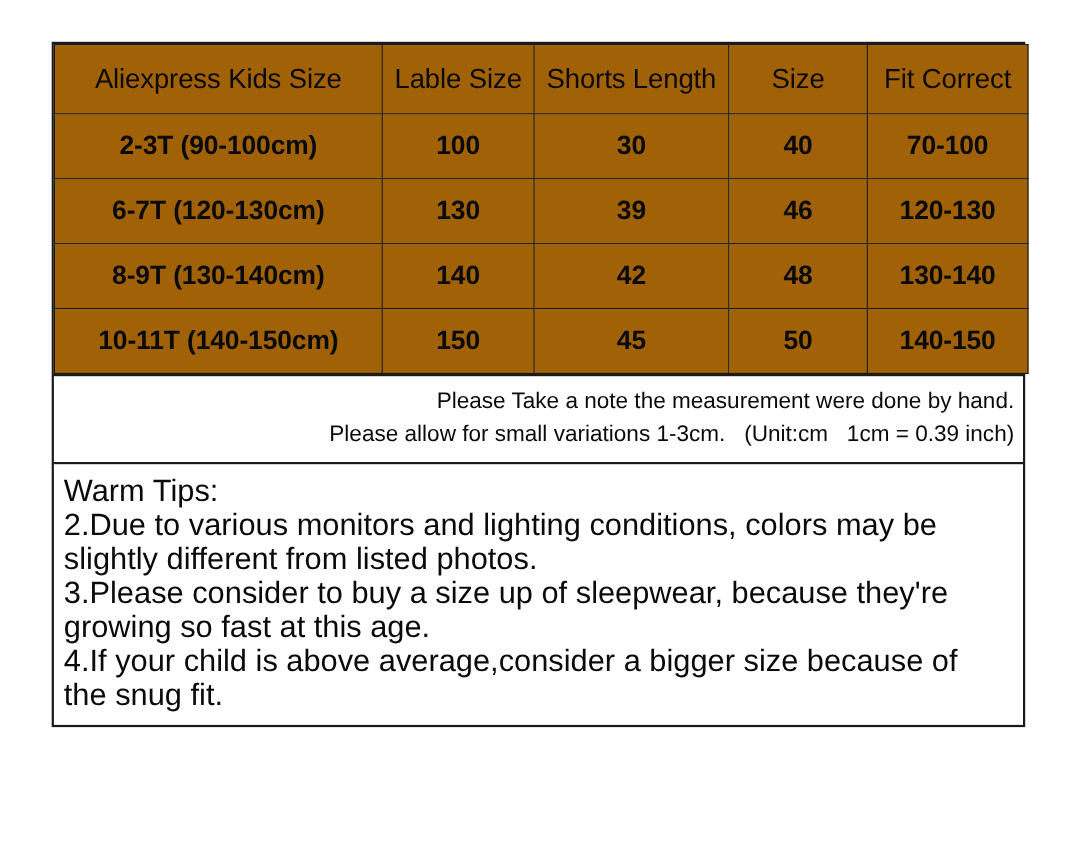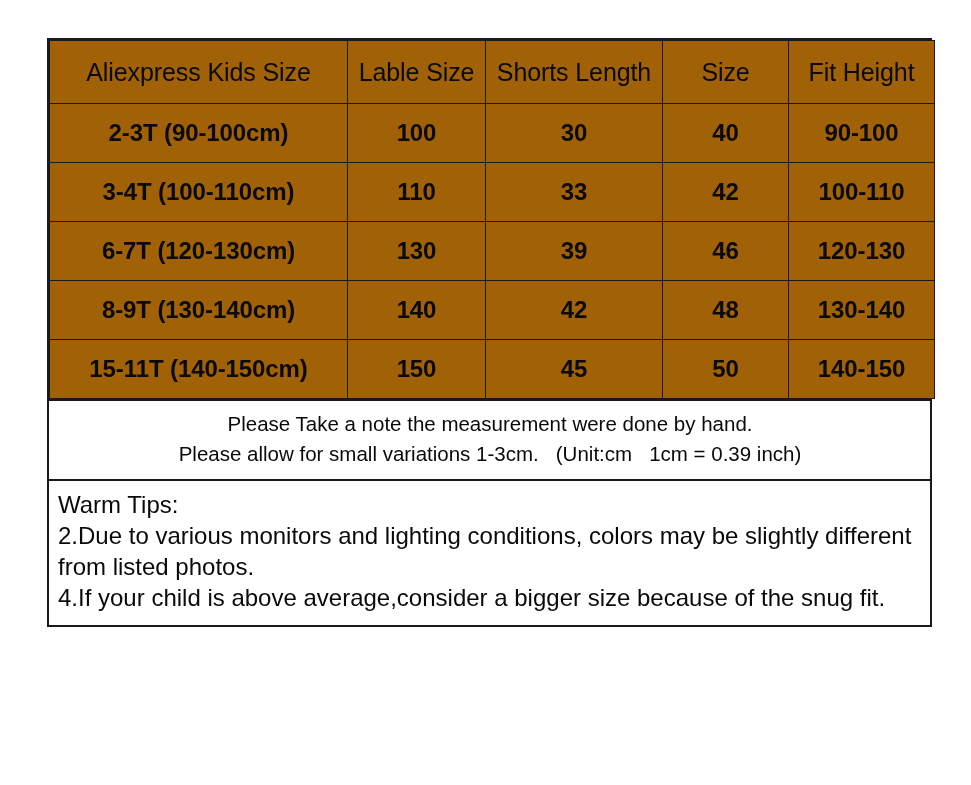--- a/index.html
+++ b/index.html
@@ -56,28 +56,28 @@
     font-size: 24px;
     letter-spacing: -0.1px;
     font-weight: bold;
   }
 
   .note-block {
     border-top: 2px solid #1a1a1a;
     padding: 8px 8px 10px 9px;
     font-size: 20.5px;
     line-height: 30px;
-    text-align: center;
+    text-align: right;
   }
   .note-line { white-space: pre; }
 
   .tips-block {
     border-top: 2px solid #1a1a1a;
     padding: 8px 17px 12px 9px;
-    font-size: 24px;
+    font-size: 28px;
     line-height: 31px;
     text-align: left;
   }
   .tips-line { white-space: normal; }
 </style>
 </head>
 <body>
 
 <div class="sheet">
 
@@ -88,66 +88,60 @@
         <col class="c2">
         <col class="c3">
         <col class="c4">
     </colgroup>
     <thead>
       <tr>
         <th>Aliexpress Kids Size</th>
         <th>Lable Size</th>
         <th>Shorts Length</th>
         <th>Size</th>
-        <th>Fit Height</th>
+        <th>Fit Correct</th>
       </tr>
     </thead>
     <tbody>
       <tr>
         <td>2-3T (90-100cm)</td>
         <td>100</td>
         <td>30</td>
         <td>40</td>
-        <td>90-100</td>
-      </tr>
-      <tr>
-        <td>3-4T (100-110cm)</td>
-        <td>110</td>
-        <td>33</td>
-        <td>42</td>
-        <td>100-110</td>
+        <td>70-100</td>
       </tr>
       <tr>
         <td>6-7T (120-130cm)</td>
         <td>130</td>
         <td>39</td>
         <td>46</td>
         <td>120-130</td>
       </tr>
       <tr>
         <td>8-9T (130-140cm)</td>
         <td>140</td>
         <td>42</td>
         <td>48</td>
         <td>130-140</td>
       </tr>
       <tr>
-        <td>15-11T (140-150cm)</td>
+        <td>10-11T (140-150cm)</td>
         <td>150</td>
         <td>45</td>
         <td>50</td>
         <td>140-150</td>
       </tr>
     </tbody>
   </table>
 
   <div class="note-block">
     <div class="note-line">Please Take a note the measurement were done by hand.</div>
     <div class="note-line">Please allow for small variations 1-3cm.   (Unit:cm   1cm = 0.39 inch)</div>
   </div>
 
   <div class="tips-block">
     <div class="tips-line">Warm Tips:</div>
     <div class="tips-line">2.Due to various monitors and lighting conditions, colors may be slightly different from listed photos.</div>
+    <div class="tips-line">3.Please consider to buy a size up of sleepwear, because they're growing so fast at this age.</div>
     <div class="tips-line">4.If your child is above average,consider a bigger size because of the snug fit.</div>
   </div>
 
 </div>
 
 </body></html>

